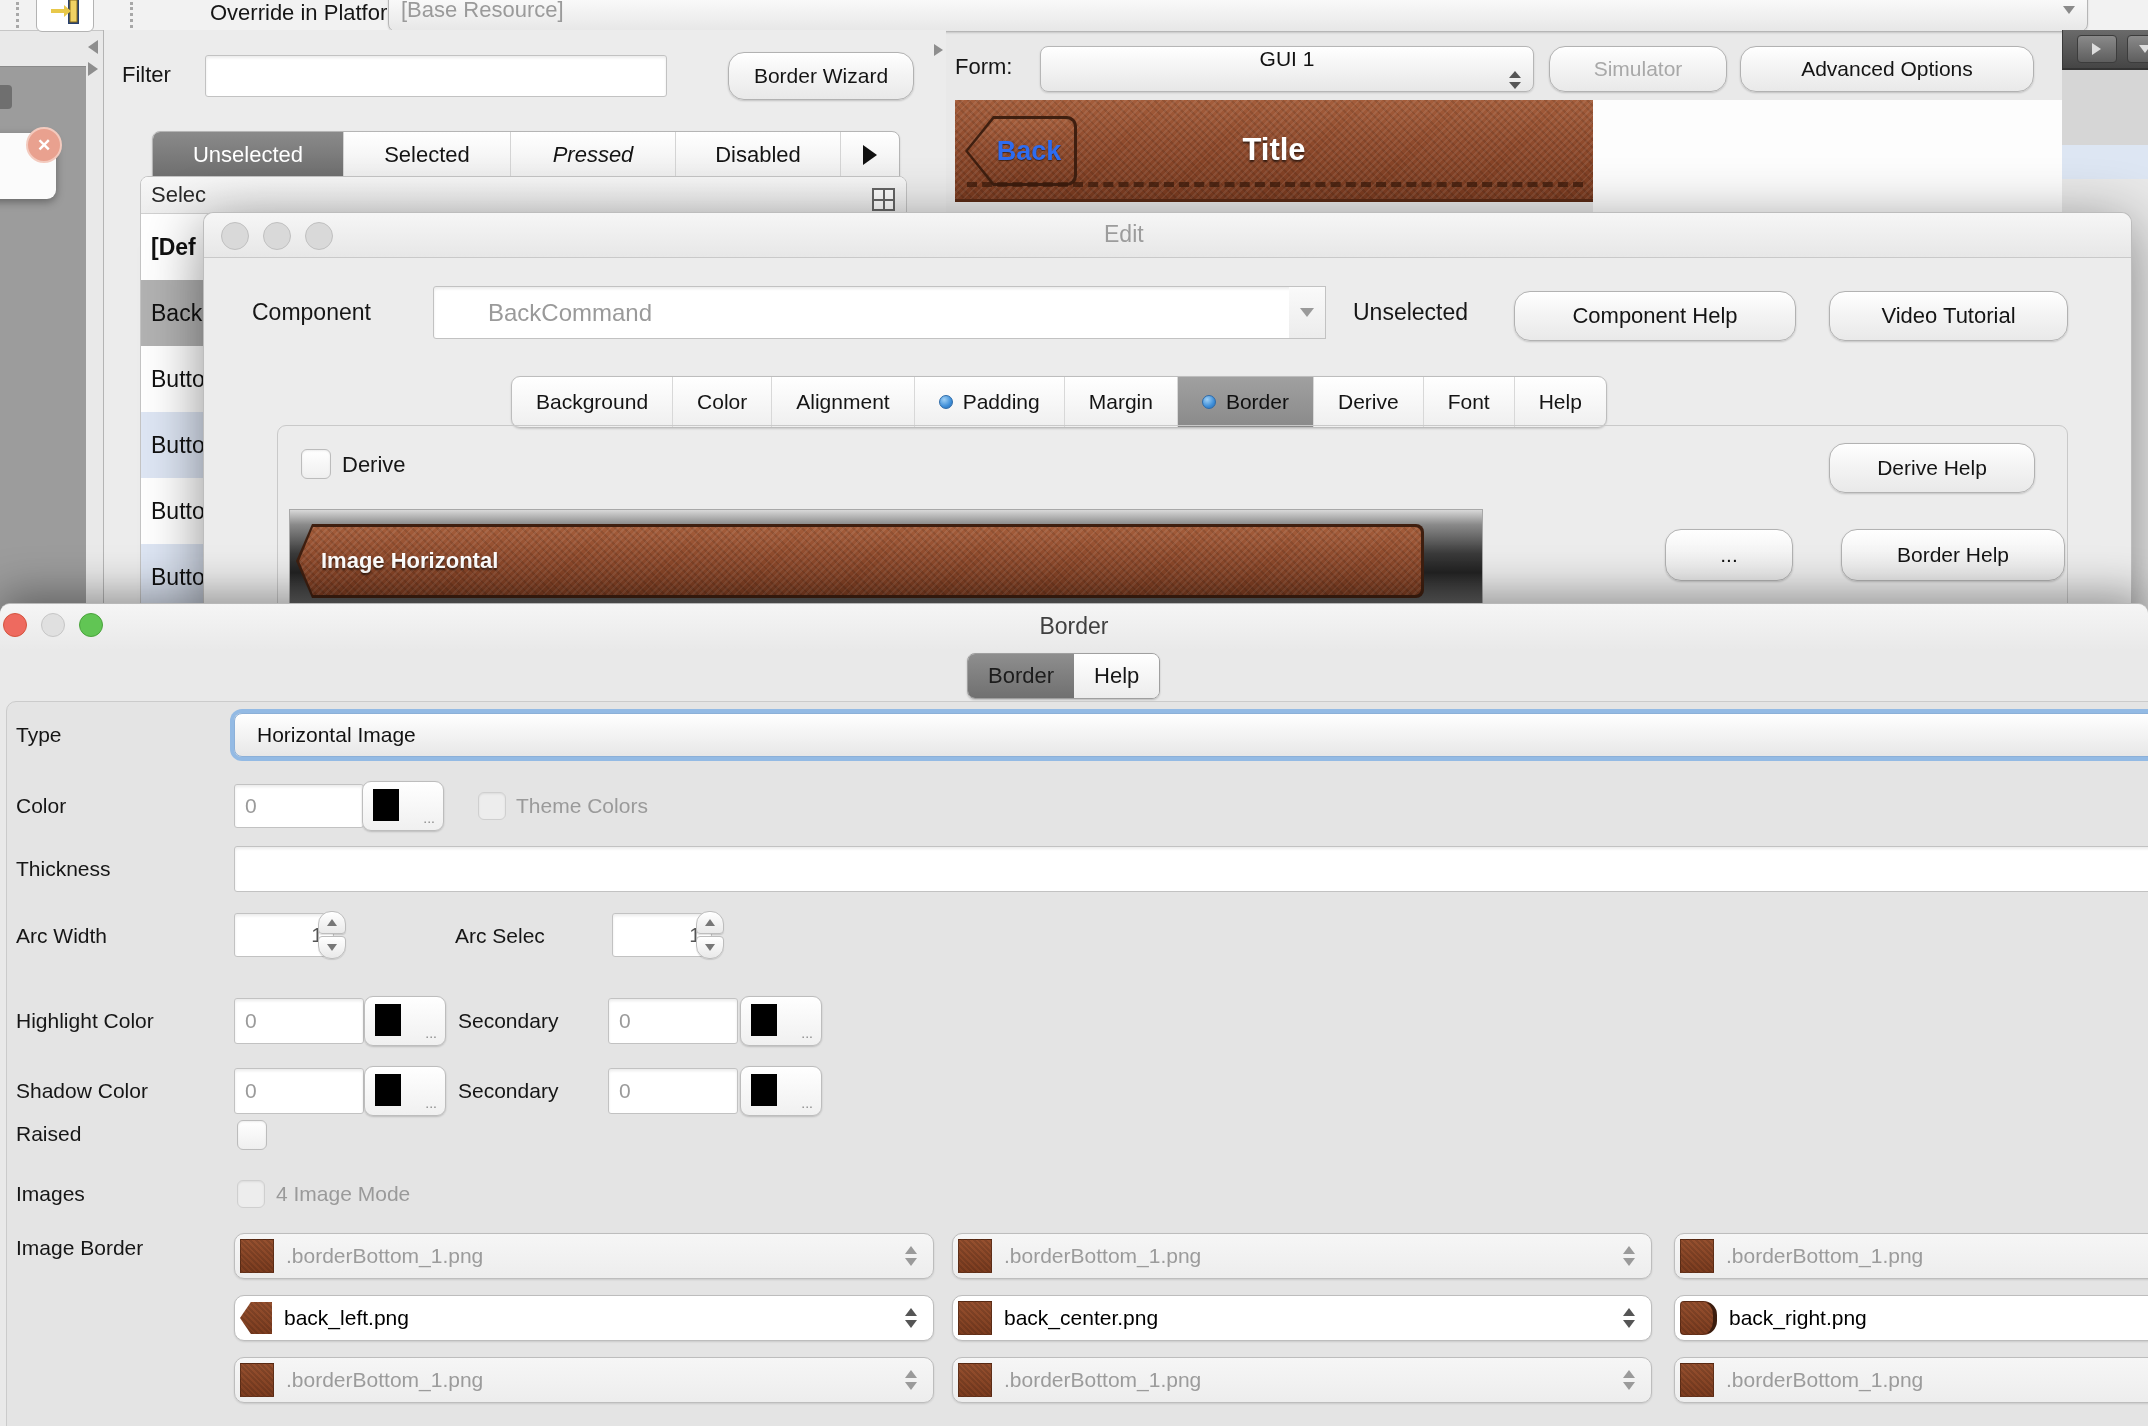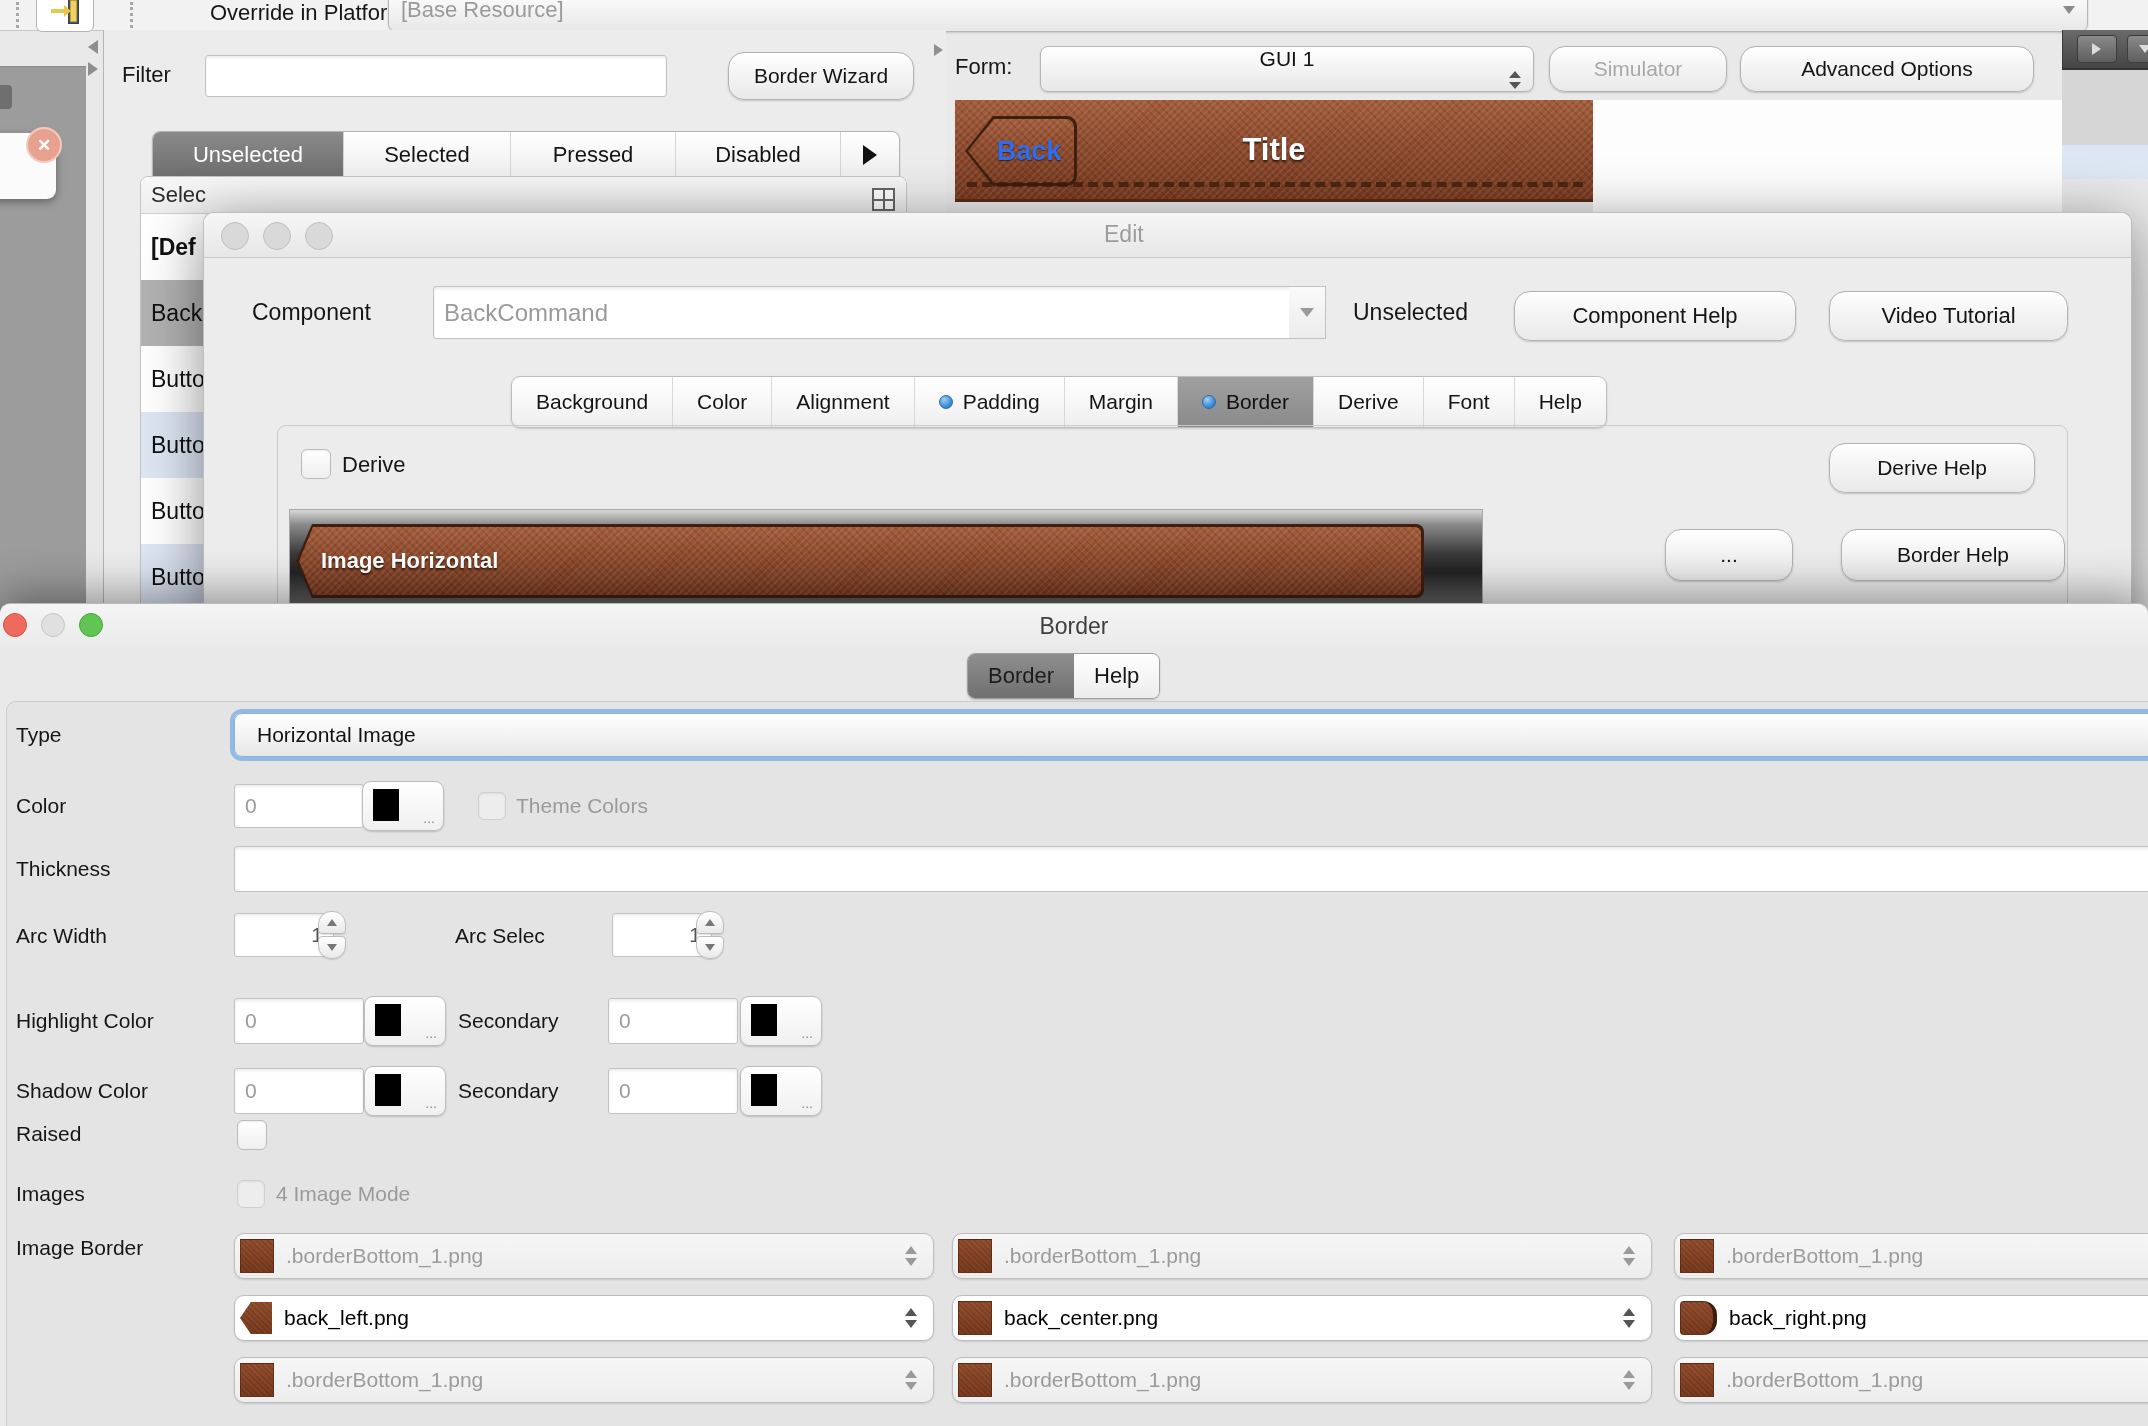--- a/index.html
+++ b/index.html
@@ -124,21 +124,21 @@
     <div class="abs" style="left:103px;top:30px;width:842px;height:573px;background:#ececec;border-left:1px solid #b4b4b4;"></div>
     <div class="abs lbl" style="left:122px;top:62px;font-size:22px;">Filter</div>
     <div class="abs field" style="left:205px;top:55px;width:440px;height:40px;">
       <span></span>
     </div>
     <div class="abs btn" style="left:728px;top:52px;width:184px;height:46px;">Border Wizard</div>
 
     <div class="abs stabs" style="left:152px;top:131px;height:45px;">
       <div class="stab sel" style="width:190px;">Unselected</div>
       <div class="stab" style="width:166px;">Selected</div>
-      <div class="stab" style="width:164px;">Pressed</div>
+      <div class="stab" style="width:164px;font-style:italic;">Pressed</div>
       <div class="stab" style="width:164px;">Disabled</div>
       <div class="stab" style="width:58px;">
         <span style="width:0;height:0;border-top:10px solid transparent;border-bottom:10px solid transparent;border-left:14px solid #111;"></span>
       </div>
     </div>
 
     <div class="abs" style="left:140px;top:176px;width:765px;height:427px;background:#fff;border:1px solid #c4c4c4;border-radius:8px 8px 0 0;overflow:hidden;">
       <div style="height:36px;background:linear-gradient(180deg,#f7f7f7,#ededed);border-bottom:1px solid #d0d0d0;display:flex;align-items:center;padding-left:10px;font-size:22px;color:#2a2a2a;">
         <span>Selec</span>
       </div>
@@ -204,21 +204,21 @@
 
     <div class="abs" style="left:0;top:0;width:100%;height:44px;background:linear-gradient(180deg,#f6f6f6,#e7e7e7);border-bottom:1px solid #c9c9c9;border-radius:10px 10px 0 0;">
       <div class="abs tl" style="left:17px;top:9px;width:26px;height:26px;background:#d9d9d9;border:1px solid #c0c0c0;"></div>
       <div class="abs tl" style="left:59px;top:9px;width:26px;height:26px;background:#d9d9d9;border:1px solid #c0c0c0;"></div>
       <div class="abs tl" style="left:101px;top:9px;width:26px;height:26px;background:#d9d9d9;border:1px solid #c0c0c0;"></div>
       <div class="abs" style="left:900px;top:8px;font-size:23px;color:#9c9c9c;">Edit</div>
     </div>
 
     <div class="abs lbl" style="left:48px;top:86px;font-size:23px;">Component</div>
     <div class="abs field" style="left:229px;top:73px;width:856px;height:51px;border-radius:3px 0 0 3px;">
-      <span class="glbl" style="font-size:24px;">BackCommand</span>
+      <span class="glbl" style="font-size:24px;margin-left:44px;">BackCommand</span>
     </div>
     <div class="abs" style="left:1085px;top:73px;width:36px;height:51px;background:linear-gradient(180deg,#fafafa,#ececec);border:1px solid #c2c2c2;border-left:none;display:flex;align-items:center;justify-content:center;">
       <span style="width:0;height:0;border-left:7px solid transparent;border-right:7px solid transparent;border-top:9px solid #9a9a9a;"></span>
     </div>
     <div class="abs lbl" style="left:1149px;top:86px;font-size:23px;">Unselected</div>
     <div class="abs btn" style="left:1310px;top:78px;width:280px;height:48px;font-size:22px;">Component Help</div>
     <div class="abs btn" style="left:1625px;top:78px;width:237px;height:48px;font-size:22px;">Video Tutorial</div>
 
     <div class="abs etabs" style="left:307px;top:163px;height:50px;">
       <div class="etab">

